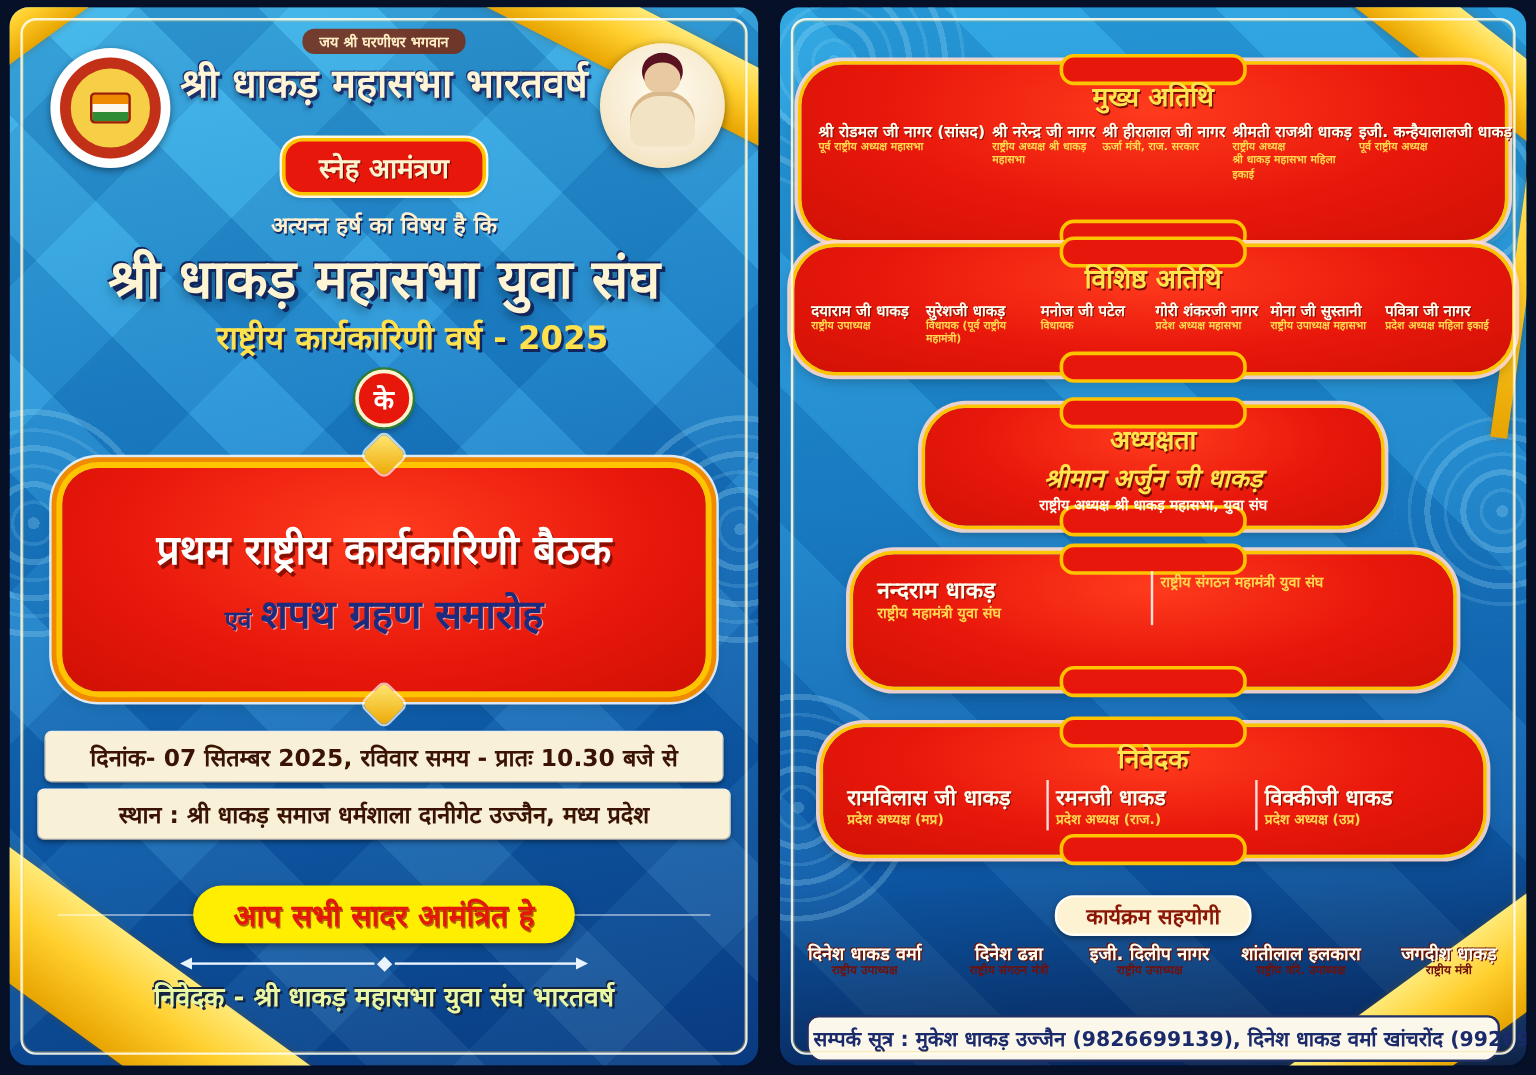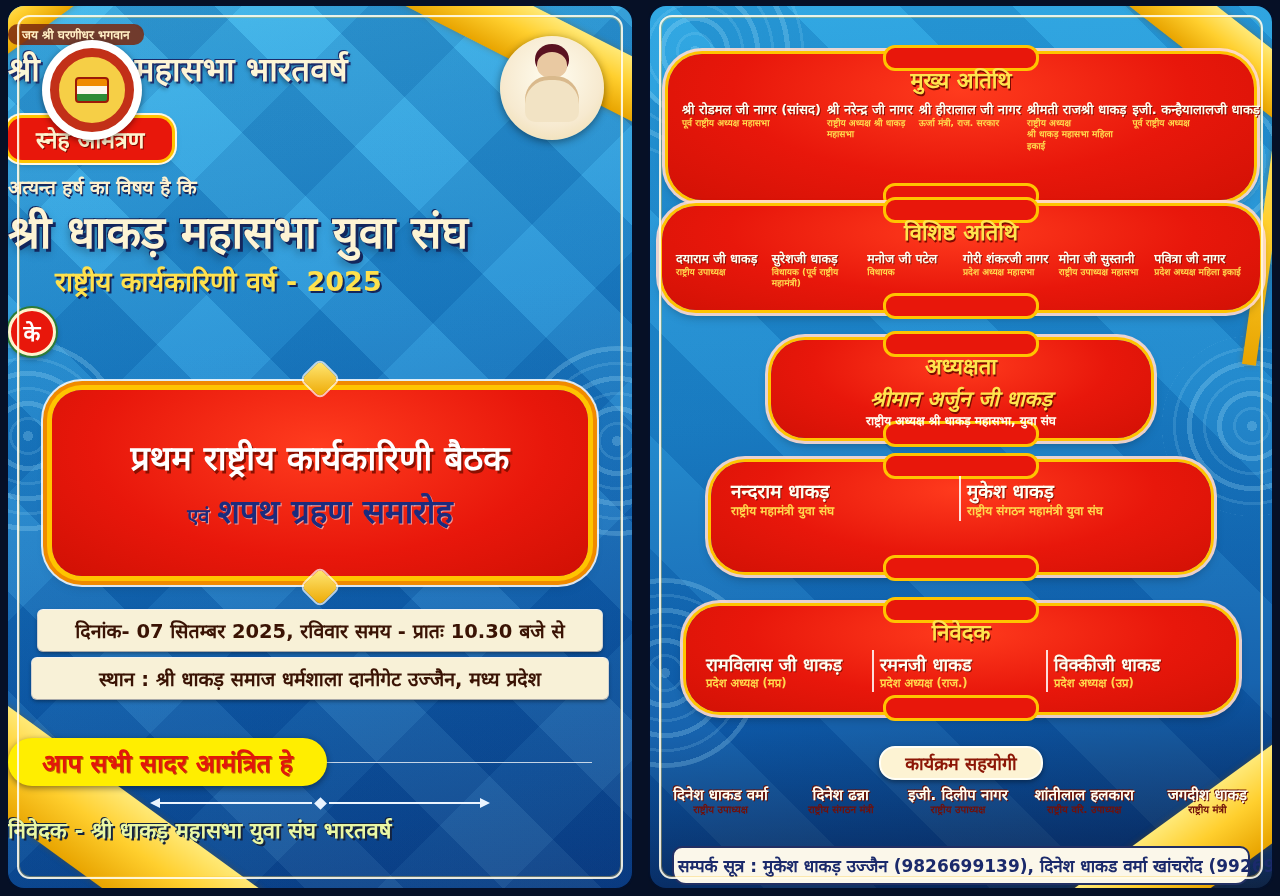--- a/index.html
+++ b/index.html
@@ -21,21 +21,21 @@
   .inner-frame { position:absolute; inset:9px; border:2px solid rgba(255,252,235,.9);
                  border-radius:13px; pointer-events:none; z-index:6;
                  box-shadow:0 0 0 1px rgba(255,200,60,.35) inset; }
 
   .ribbon { position:absolute; background:linear-gradient(180deg,#ffe977 0%,#ffcf2e 45%,#e8a400 100%);
             box-shadow:0 0 6px rgba(120,80,0,.4); z-index:1; }
   .mandala { position:absolute; border-radius:50%; z-index:0; opacity:.55;
      background:repeating-radial-gradient(circle, rgba(170,228,252,.45) 0 5px, transparent 5px 16px, rgba(170,228,252,.28) 16px 19px, transparent 19px 30px); }
 
   
-  .lp { position:absolute; left:0; right:0; text-align:left; z-index:4; }
+  .lp { position:absolute; left:0; right:0; text-align:center; z-index:4; }
   .blessing { top:18px; }
   .blessing span { display:inline-block; background:rgba(122,40,14,.85); color:#ffeec4;
       font-size:12px; font-weight:bold; padding:2px 14px; border-radius:10px; }
   .org-title { top:40px; font-size:33px; font-weight:bold; color:#fdf5d6; white-space:nowrap;
       text-shadow:2px 2px 0 #1c2d6b, -1px -1px 0 #1c2d6b, 0 3px 4px rgba(0,0,0,.4); }
   .medallion { position:absolute; z-index:5; border-radius:50%; }
   #org-logo { left:34px; top:34px; width:100px; height:100px; background:#fff;
       box-shadow:0 2px 6px rgba(0,0,0,.45); display:flex; align-items:center; justify-content:center; }
   #org-logo .ring { width:84px; height:84px; border-radius:50%; background:#f6cf46;
       border:9px solid #c23018; display:flex; align-items:center; justify-content:center; }
@@ -280,21 +280,20 @@
     <div class="one-role">राष्ट्रीय अध्यक्ष श्री धाकड़ महासभा, युवा संघ</div>
   </div>
 
   <div class="sec" id="sec-sanyojak">
     <div class="people divided">
       <div class="person">
         <div class="person-name">नन्दराम धाकड़</div>
         <div class="person-role">राष्ट्रीय महामंत्री युवा संघ</div>
       </div>
       <div class="person">
-        <div class="person-name">मुकेश धाकड़</div>
         <div class="person-role">राष्ट्रीय संगठन महामंत्री युवा संघ</div>
       </div>
     </div>
   </div>
 
   <div class="sec" id="sec-nivedak">
     <div class="sec-title">निवेदक</div>
     <div class="people divided">
       <div class="person">
         <div class="person-name">रामविलास जी धाकड़</div>

